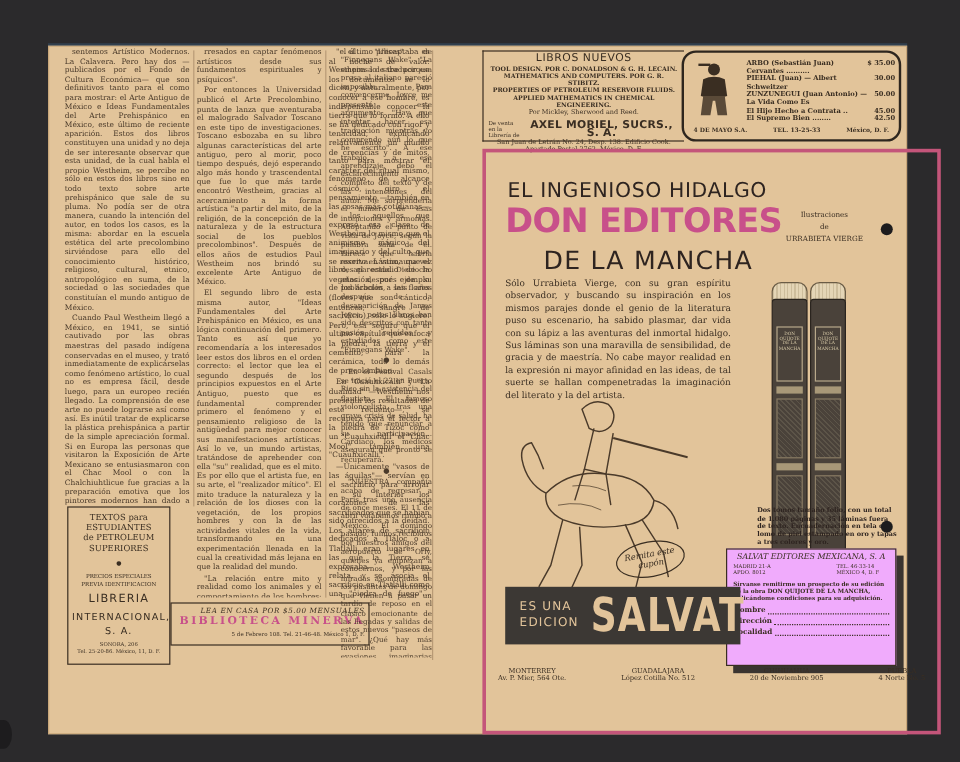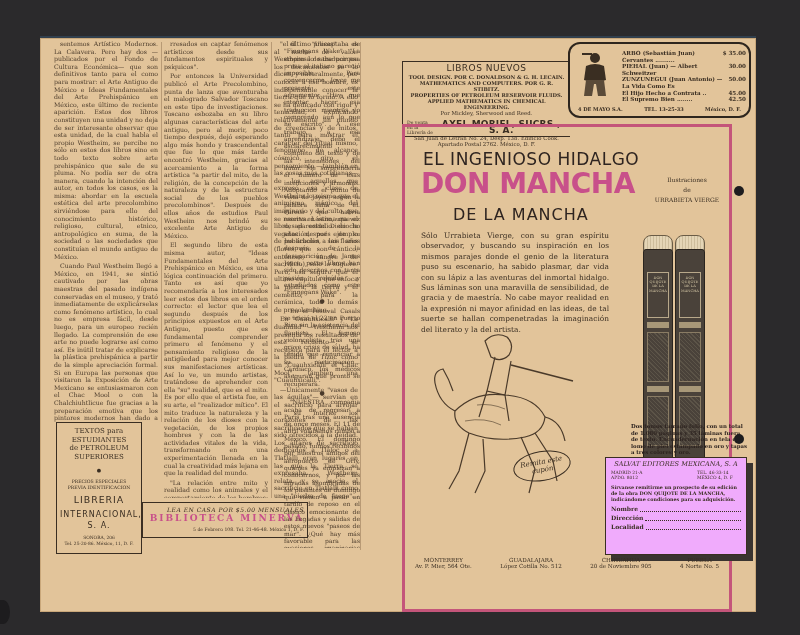--- a/index.html
+++ b/index.html
@@ -19,46 +19,46 @@
   .col p { margin-bottom: 2px; text-indent: 6px; }
   .col .sep { text-align: center; font-size: 6px; margin: 2px 0; }
   .col1 { left: 14px; width: 104px; height: 382px; }
   .col2 { left: 124px; width: 104px; height: 458px; }
   .col3 { left: 234px; width: 104px; height: 458px; }
   .col-rule { position: absolute; top: 4px; width: 1px; background: #9c7f5e; opacity: .6; }
 
   .libros-box {
     position: absolute; left: 362px; top: 4px; width: 168px; height: 76px;
     border: 1.5px solid #3a2e22; border-right: none; padding: 3px 4px;
-    text-align: center; font-size: 5.6px; line-height: 6.4px; color: #3a2e22; margin-top: 19px;
+    text-align: center; font-size: 5.6px; line-height: 6.4px; color: #3a2e22;
   }
   .libros-box .ttl { font-family: "DejaVu Sans", sans-serif; font-size: 9px; letter-spacing: .5px; margin-bottom: 3px; }
   .libros-box .list { font-weight: bold; font-size: 5.2px; line-height: 6px; text-transform: uppercase; }
   .libros-box .sub { font-size: 5.4px; }
   .libros-box .seller { display: flex; align-items: center; justify-content: center; gap: 3px; margin-top: 3px; }
   .libros-box .seller .small { font-size: 4.6px; line-height: 5px; text-align: left; }
   .libros-box .seller .big { font-family: "DejaVu Sans", sans-serif; font-size: 9px; font-weight: bold; letter-spacing: .2px; }
 
   .editor-box {
     position: absolute; left: 528px; top: 4px; width: 183px; height: 76px;
     border: 2px solid #2e261e; border-radius: 12px; padding: 4px 6px;
   }
   .editor-box .logo { position: absolute; left: 10px; top: 6px; width: 30px; height: 50px; }
   .editor-box .rows { position: absolute; left: 52px; top: 6px; width: 124px; font-size: 5.6px; line-height: 6.6px; font-weight: bold; }
   .editor-box .row { display: flex; justify-content: space-between; }
   .editor-box .row .nm { flex: 1; }
   .editor-box .foot { position: absolute; left: 8px; right: 8px; bottom: 4px; display: flex; justify-content: space-between; font-size: 5px; font-weight: bold; }
 
   .quijote {
-    position: absolute; left: 362px; top: 86px; width: 330px; height: 488px;
+    position: absolute; left: 362px; top: 86px; width: 382px; height: 488px;
     border: 3px solid #c4557a; padding: 4px;
   }
   .q-h1 { position: absolute; left: 18px; top: 22px; font-family: "DejaVu Sans", sans-serif; font-size: 17px; color: #2e2420; letter-spacing: .5px; }
   .q-h2 { position: absolute; left: 16px; top: 40px; font-family: "DejaVu Sans", sans-serif; font-size: 28px; font-weight: bold; color: #c8508a; letter-spacing: -.5px; }
-  .q-h3 { position: absolute; left: 48px; top: 78px; font-family: "DejaVu Sans", sans-serif; font-size: 16px; color: #2e2420; letter-spacing: 1px; }
+  .q-h3 { position: absolute; left: 48px; top: 78px; font-family: "DejaVu Sans", sans-serif; font-size: 21px; color: #2e2420; letter-spacing: 1px; }
   .q-ill { position: absolute; left: 236px; top: 48px; width: 92px; text-align: center; font-size: 6px; line-height: 10px; color: #3a2e22; }
   .q-body {
     position: absolute; left: 16px; top: 104px; width: 188px; font-size: 7.4px; line-height: 10.4px;
     text-align: justify; color: #3a2e22;
   }
   .books { position: absolute; left: 238px; top: 108px; width: 64px; height: 246px; }
   .book { position: absolute; top: 14px; width: 30px; height: 228px; background: #4a423a; border: 1px solid #2a241e; border-radius: 3px 3px 1px 1px; }
   .book .lbl { position: absolute; left: 3px; right: 3px; top: 22px; height: 46px; border: 1px solid #b8a88a; font-size: 3.6px; line-height: 4.2px; text-align: center; color: #d6c8a6; padding-top: 3px; }
   .book .pnl { position: absolute; left: 3px; right: 3px; height: 50px; border: 1px solid #8a7c64; background: repeating-linear-gradient(45deg, #4a423a 0 2px, #5c5448 2px 3px); }
   .book .band { position: absolute; left: 3px; right: 3px; height: 6px; background: #a89878; }
@@ -206,21 +206,21 @@
       <span>4 DE MAYO S.A.</span>
       <span>TEL. 13-25-33</span>
       <span>México, D. F.</span>
     </div>
   </div>
 
   <div class="col" style="left:322px;top:2px;width:0;height:0"></div>
 
   <div class="quijote">
     <div class="q-h1">EL INGENIOSO HIDALGO</div>
-    <div class="q-h2">DON MANCHA</div>
+    <div class="q-h2">DON EDITORES</div>
     <div class="q-h3">DE LA MANCHA</div>
     <div class="q-ill">
       <div>Ilustraciones</div>
       <div>de</div>
       <div>URRABIETA VIERGE</div>
     </div>
     <div class="q-body">Sólo Urrabieta Vierge, con su gran espíritu observador, y buscando su inspiración en los mismos parajes donde el genio de la literatura puso su escenario, ha sabido plasmar, dar vida con su lápiz a las aventuras del inmortal hidalgo. Sus láminas son una maravilla de sensibilidad, de gracia y de maestría. No cabe mayor realidad en la expresión ni mayor afinidad en las ideas, de tal suerte se hallan compenetradas la imaginación del literato y la del artista.</div>
 
     <div class="books">
       <div class="book-top" style="left:0"></div>
@@ -276,20 +276,27 @@
       <div class="fld">
           <span>Dirección</span>
           <span class="line"></span>
         </div>
       <div class="fld">
           <span>Localidad</span>
           <span class="line"></span>
         </div>
     </div>
 
+    <div class="salvat">
+      <div class="sm">
+        <div>ES UNA</div>
+        <div>EDICION</div>
+      </div>
+      <div class="bg">SALVAT</div>
+    </div>
 
     <div class="ag-row">
       <div>
           <div>MONTERREY</div>
           <div>Av. P. Mier, 564 Ote.</div>
         </div>
       <div>
           <div>GUADALAJARA</div>
           <div>López Cotilla No. 512</div>
         </div>

